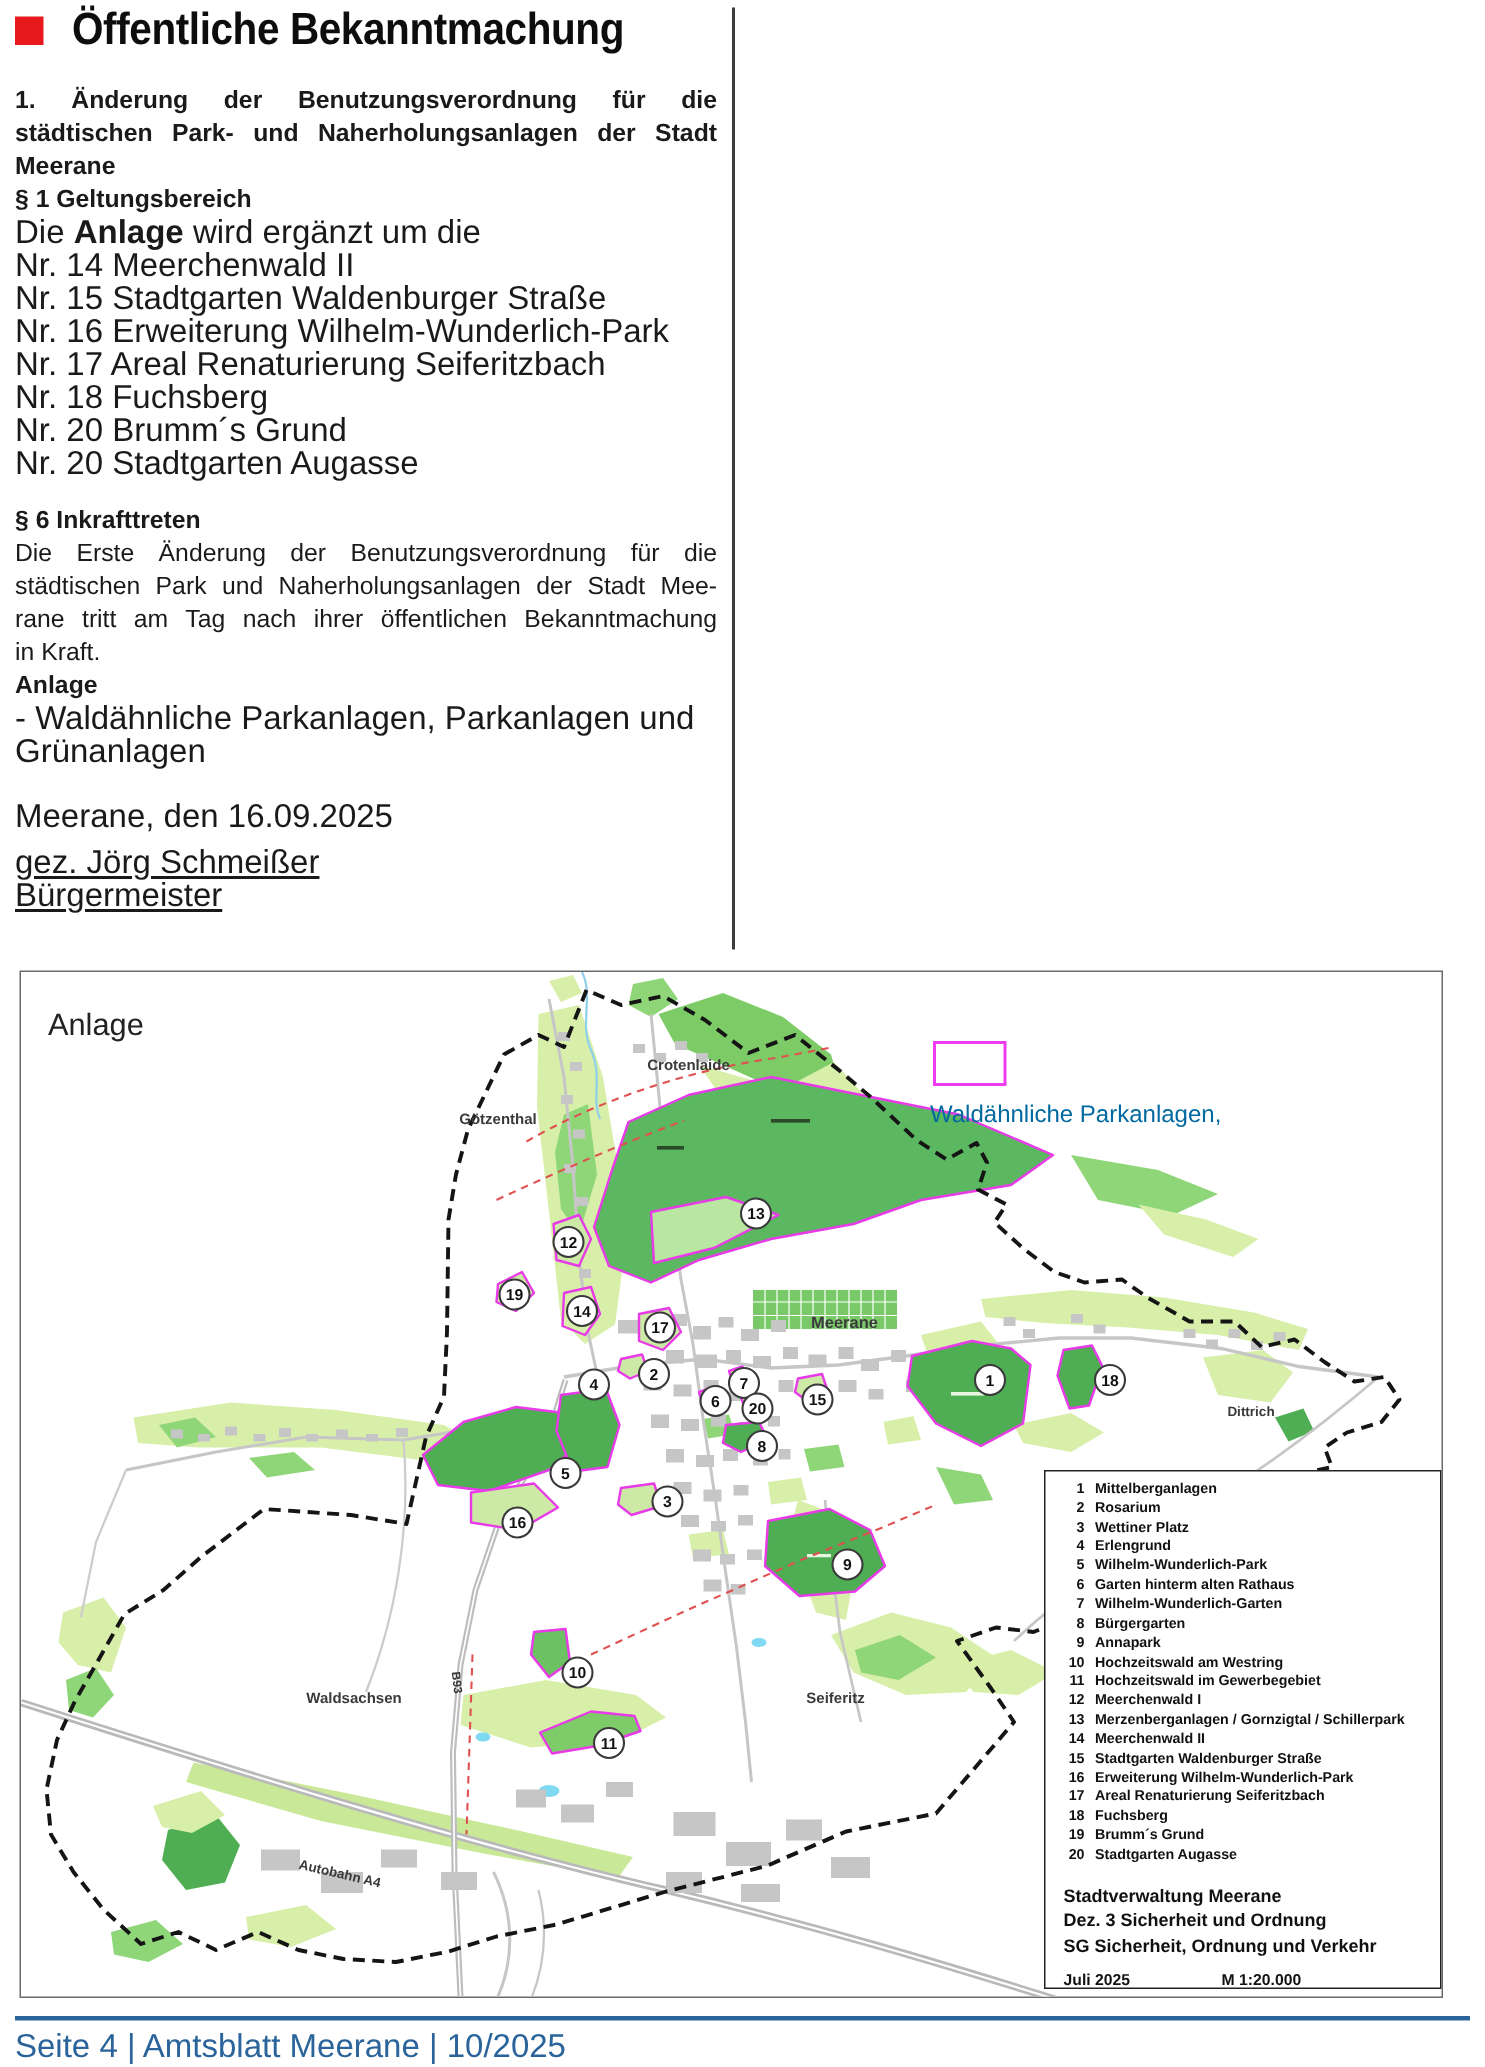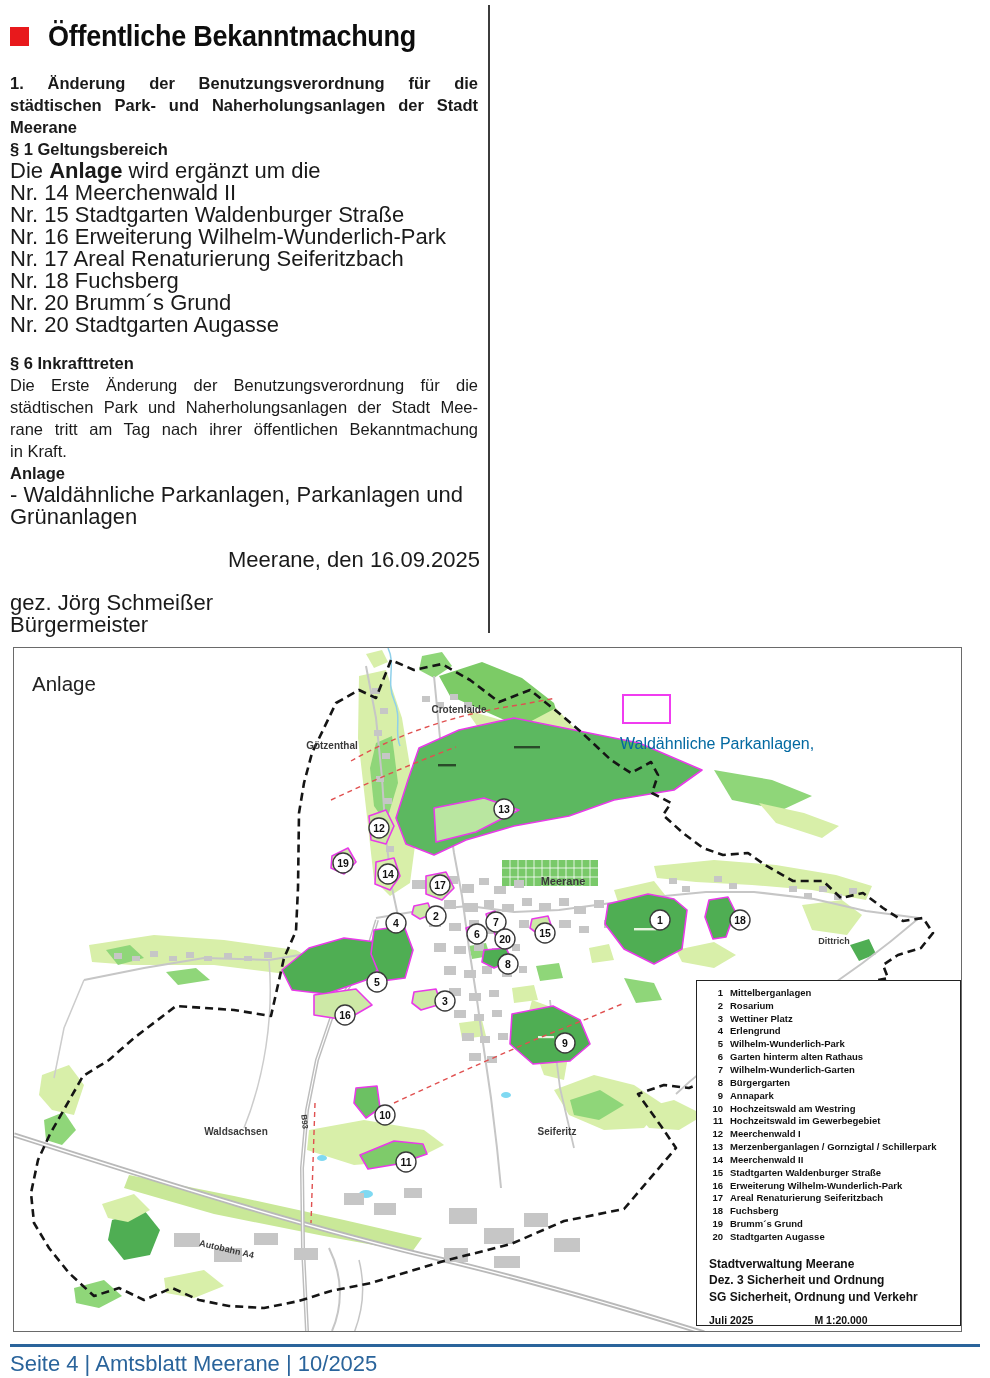--- a/index.html
+++ b/index.html
@@ -1,21 +1,21 @@
 <!DOCTYPE html>
 <html><head>
 <meta charset="utf-8">
 <style>
   html,body{margin:0;padding:0;}
   body{width:990px;height:1378px;background:#fff;position:relative;overflow:hidden;
        font-family:"Liberation Sans",sans-serif;color:#1a1a1a;}
   .page{position:absolute;inset:0;}
   
   .col-left{position:absolute;left:10px;top:2px;width:470px;}
-  .headline-row{position:relative;height:38px;margin-top:16px;}
+  .headline-row{position:relative;height:38px;}
   .red-square{position:absolute;left:0;top:9px;width:19px;height:19px;background:#e8191c;}
   h1.ptitle{margin:0;padding:0;font-size:30px;line-height:36px;font-weight:bold;color:#0d0d0d;
        position:absolute;left:38px;top:0;transform:scaleX(.9);transform-origin:left center;
        white-space:nowrap;letter-spacing:-.3px;}
   .para{font-size:16.5px;line-height:22px;}
   .bold .tl{font-weight:bold;}
   .tl{width:468px;}
   .jline{text-align:justify;text-align-last:justify;}
   .mt16{margin-top:16px;} .mt18{margin-top:18px;} .mt19{margin-top:19px;} .mt20{margin-top:20px;}
   h2.sh{margin:0;font-size:16.5px;line-height:22px;font-weight:bold;}
@@ -80,23 +80,23 @@
     <div class="para">
         <div class="tl jline">Die Erste Änderung der Benutzungsverordnung für die</div>
         <div class="tl jline">städtischen Park und Naherholungsanlagen der Stadt Mee-</div>
         <div class="tl jline">rane tritt am Tag nach ihrer öffentlichen Bekanntmachung</div>
         <div class="tl">in Kraft.</div>
       </div>
 
     <h2 class="sh mt19">Anlage</h2>
     <div class="li">- Waldähnliche Parkanlagen, Parkanlagen und Grünanlagen</div>
 
-    <div class="li mt20" style="margin-top:21px;text-align:right;">Meerane, den 16.09.2025</div>
-
-    <div class="mt20" style="margin-top:21px;">
+    <div class="li mt20" style="margin-top:21px;">Meerane, den 16.09.2025</div>
+
+    <div class="mt20" style="margin-top:9px;text-decoration:underline;">
         <div class="li">gez. Jörg Schmeißer</div>
         <div class="li">Bürgermeister</div>
       </div>
   </div>
 
   <div class="vdivider"></div>
 
   <div class="map-box">
     <svg width="947" height="683" viewBox="0 0 947 683">
 

